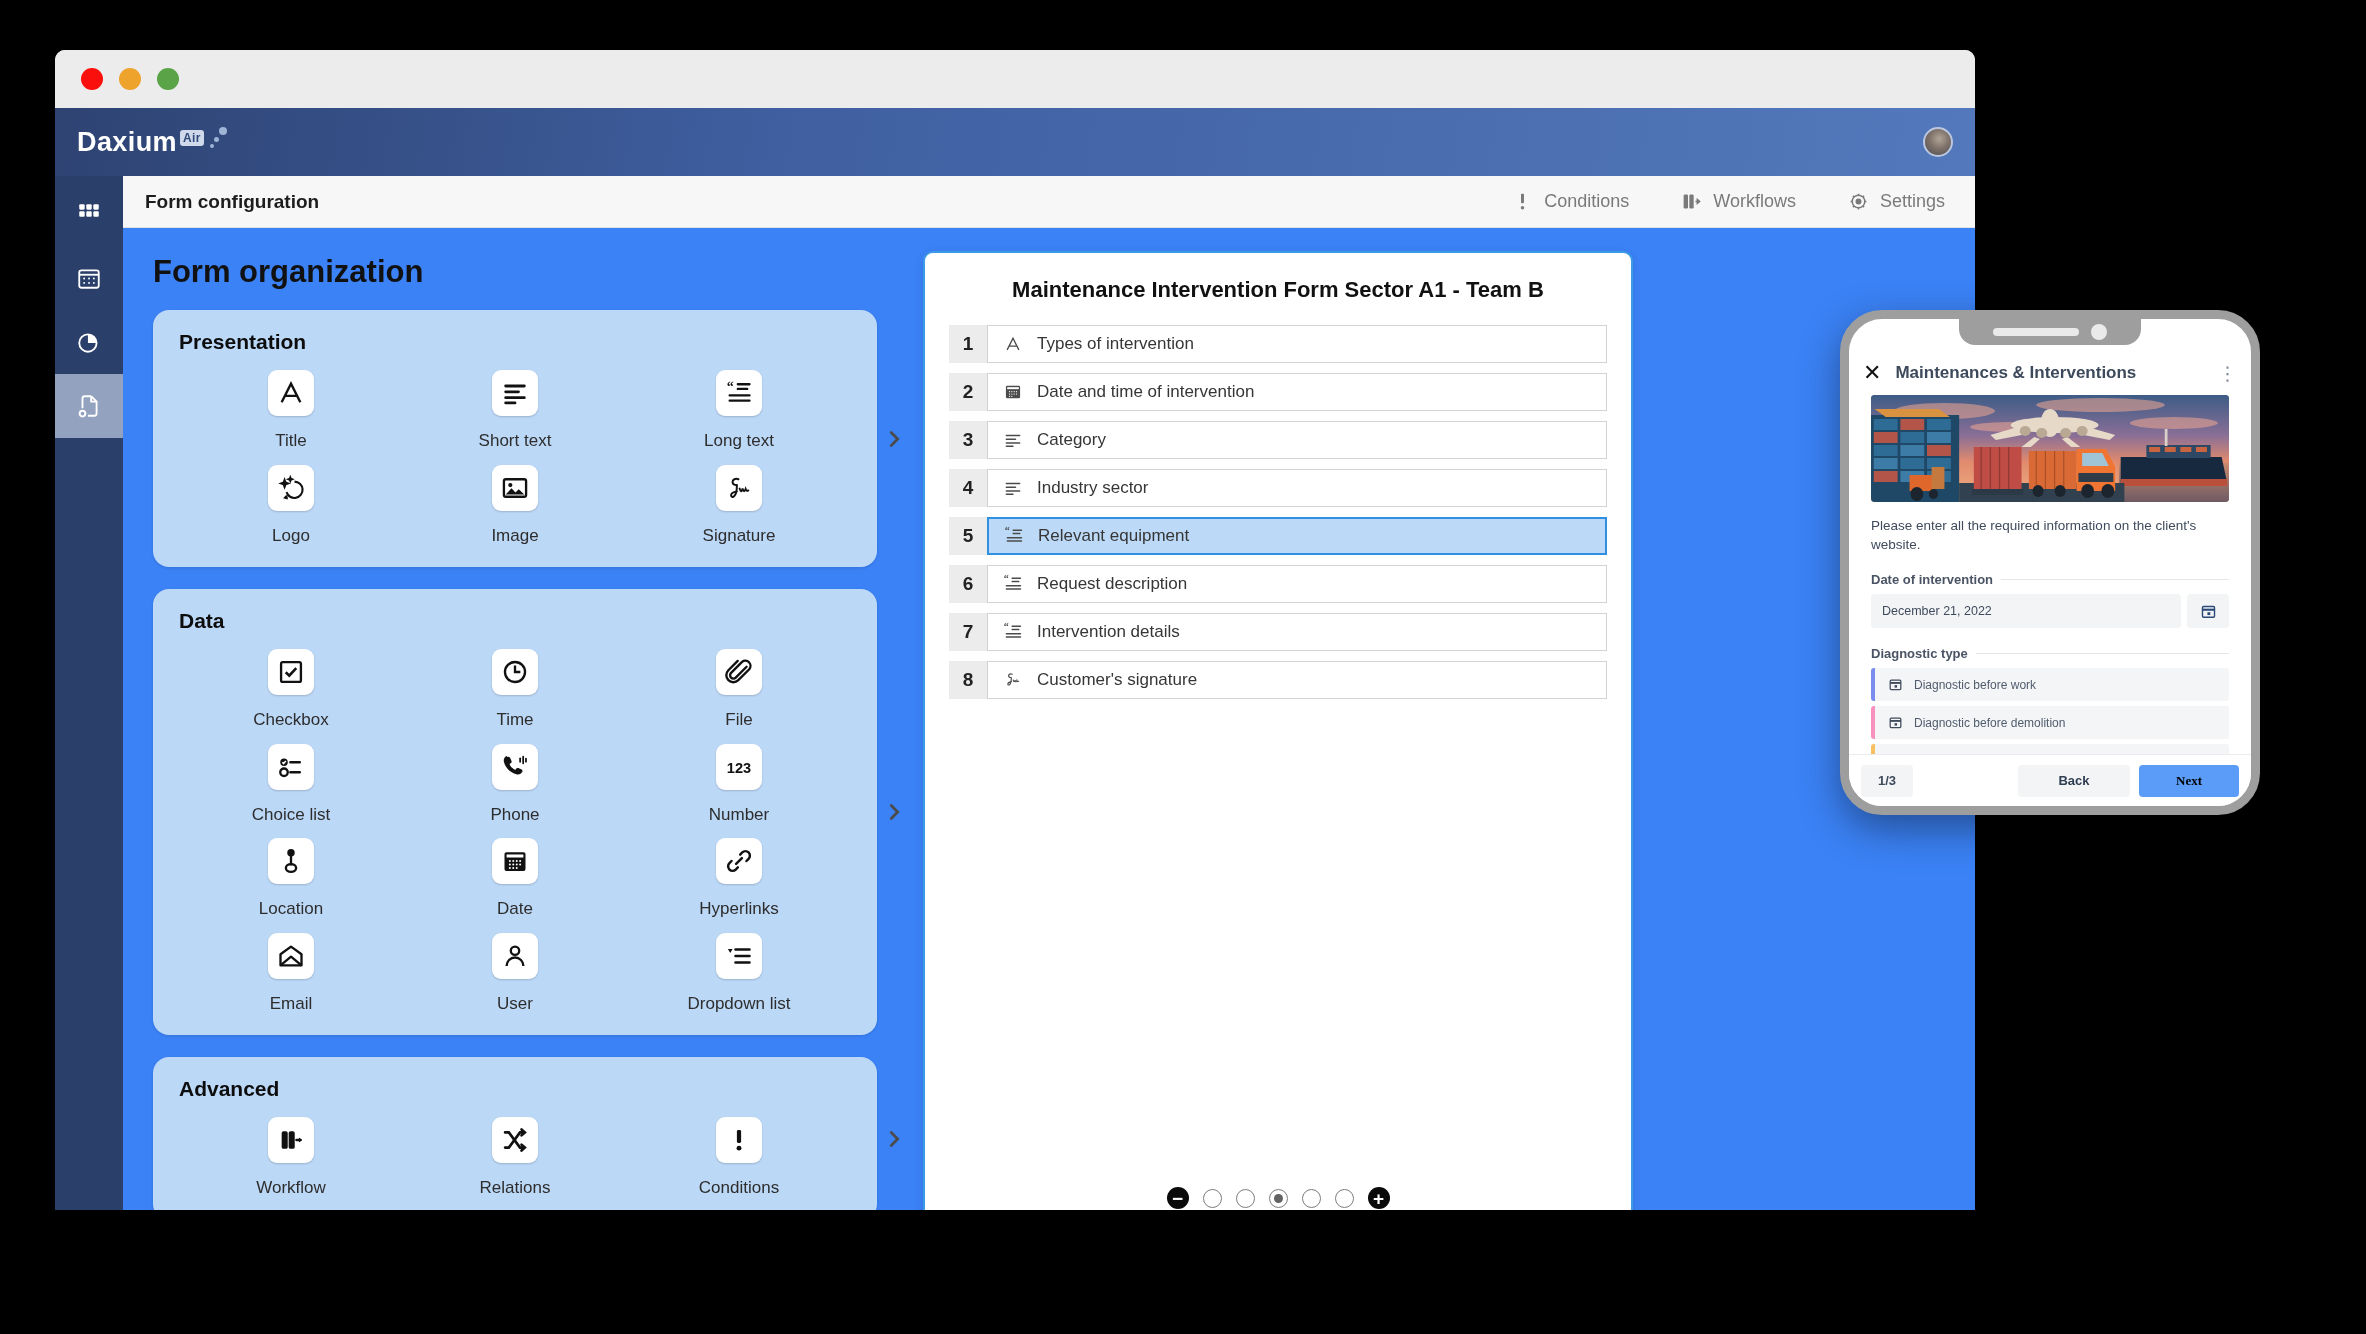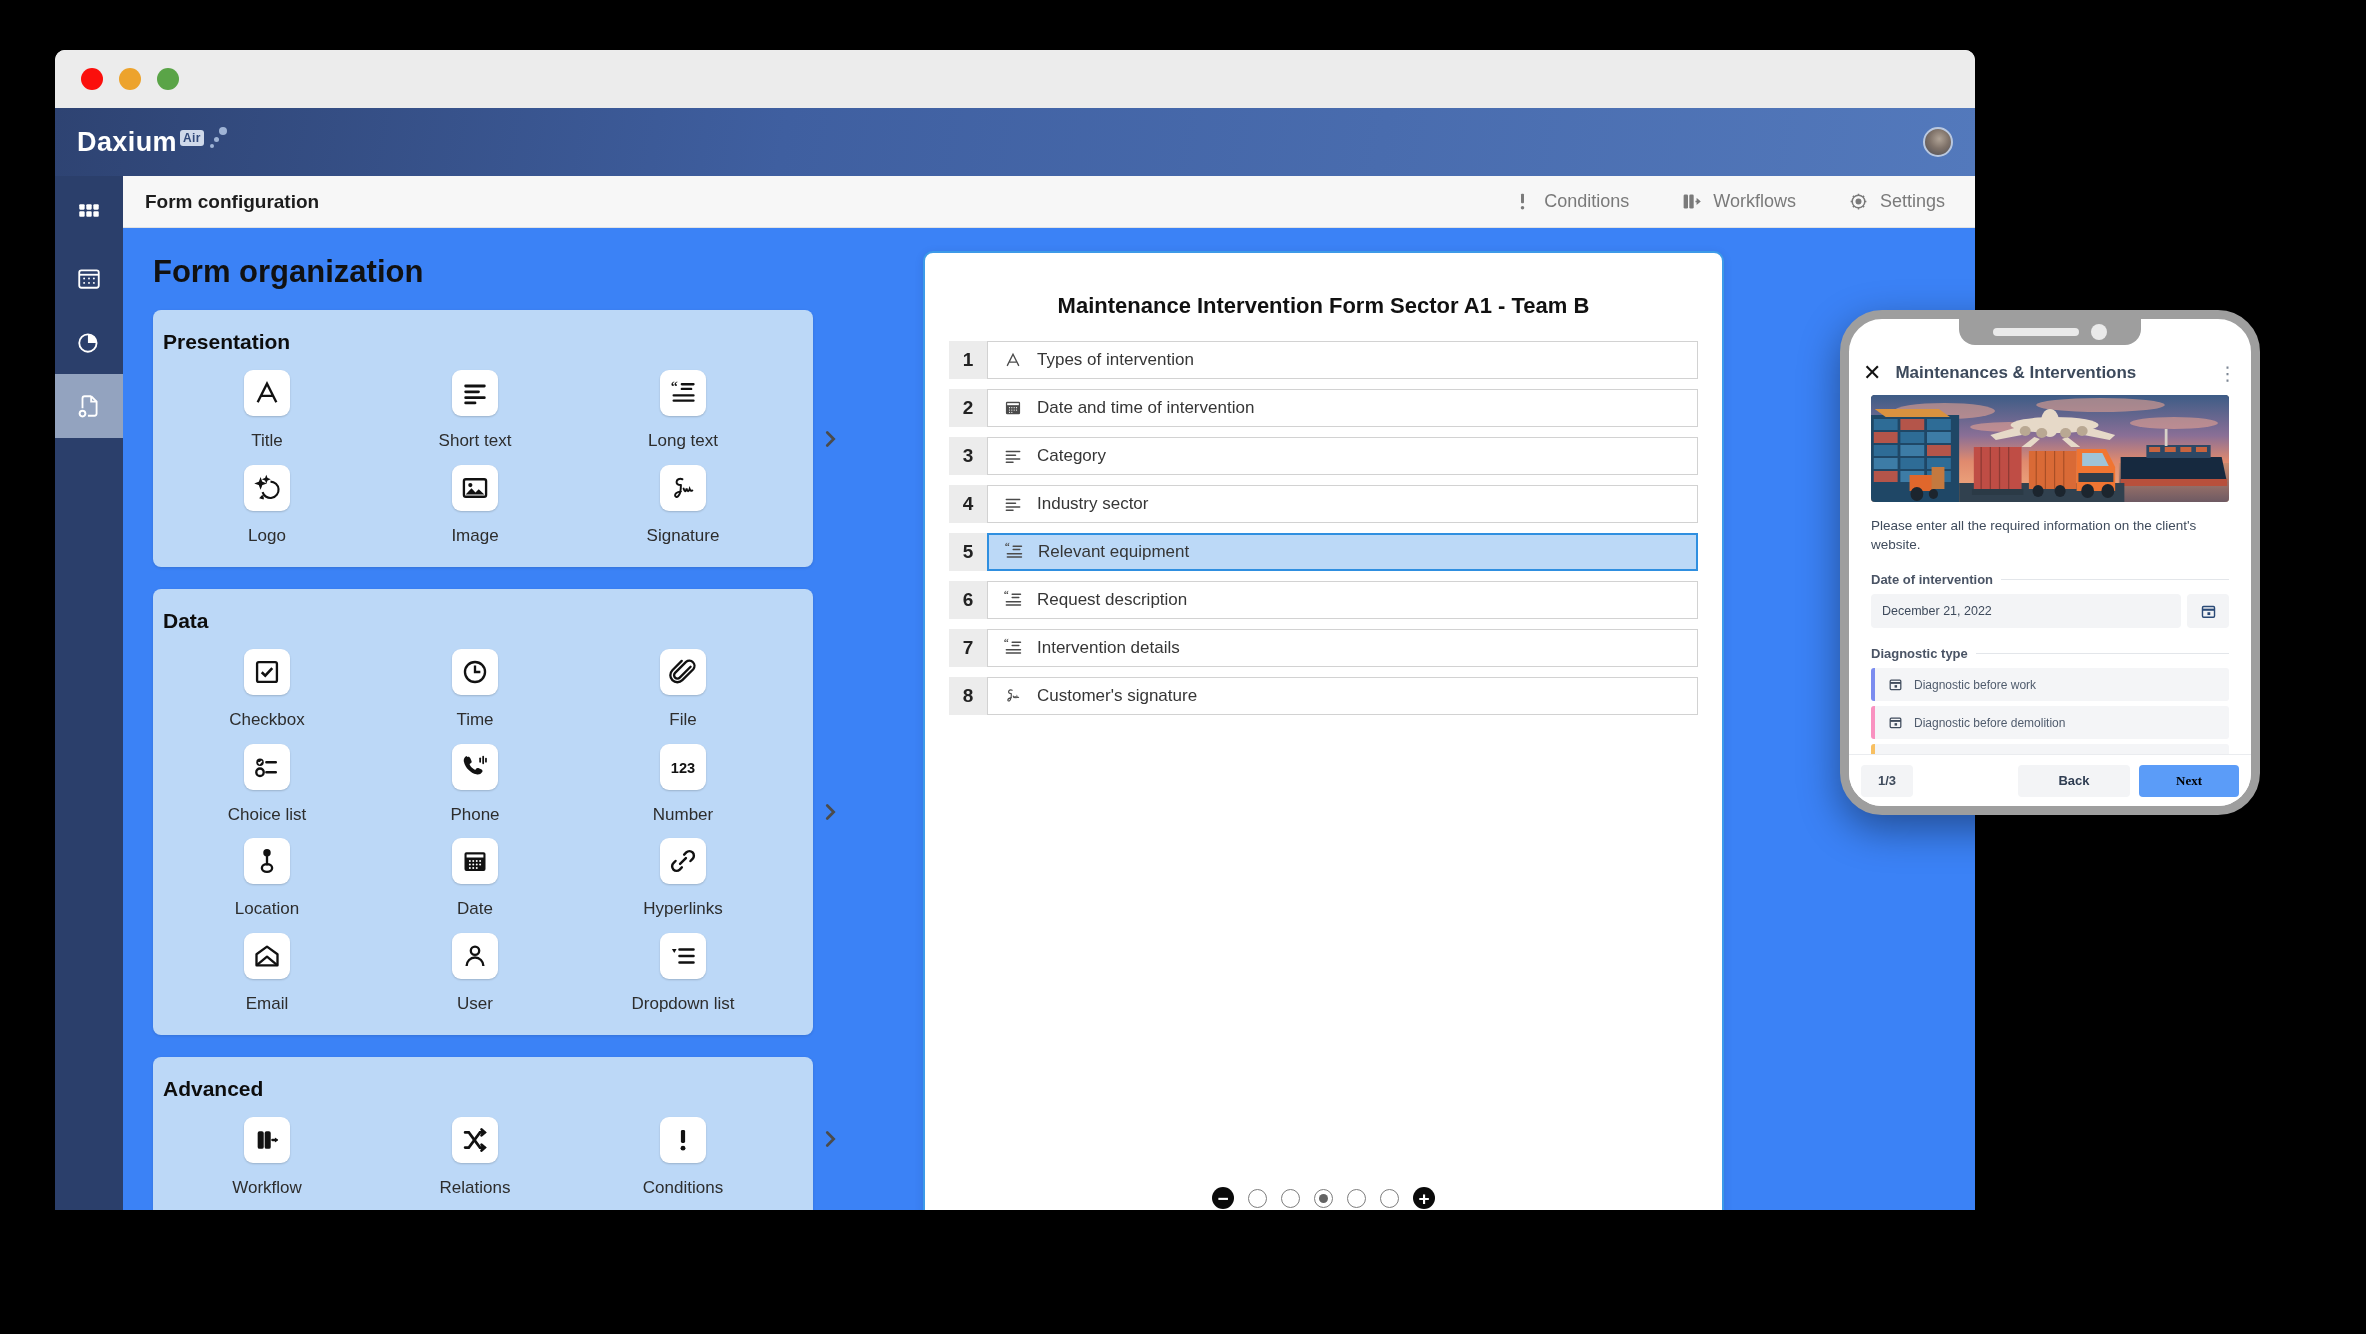--- a/index.html
+++ b/index.html
@@ -80,22 +80,22 @@
   }
   .navitem svg { width: 21px; height: 21px; }
 
   #work { flex: 1; background: #3b82f6; display: flex; overflow: hidden; position: relative; }
 
   
   #palette { width: 730px; flex: 0 0 730px; padding: 26px 0 0 30px; position: relative; }
   #palette h1 { font-size: 31px; font-weight: 700; color: #111; margin-bottom: 20px; }
 
   .group {
-    background: #bcd8f7; border-radius: 8px; padding: 20px 26px 22px 10px;
-    margin-bottom: 22px; position: relative; width: 660px;
+    background: #bcd8f7; border-radius: 16px; padding: 20px 26px 22px 26px;
+    margin-bottom: 22px; position: relative; width: 724px;
     box-shadow: 0 1px 3px rgba(0,0,0,.12);
   }
   .group h2 { font-size: 21px; font-weight: 700; color: #0d0d0d; margin-bottom: 16px; }
   .grid { display: grid; grid-template-columns: repeat(3, 1fr); row-gap: 14px; }
   .tool { display: flex; align-items: center; gap: 15px; cursor: grab; flex-direction: column; }
   .tool .ibox {
     width: 46px; height: 46px; flex: 0 0 46px; background: #fff; border-radius: 9px;
     display: flex; align-items: center; justify-content: center;
     box-shadow: 0 1px 2px rgba(0,0,0,.18);
   }
@@ -103,23 +103,23 @@
   .tool .lbl { font-size: 17px; color: #2d2d2d; line-height: 1.15; }
 
   .chev {
     position: absolute; right: -28px; top: 50%; transform: translateY(-50%);
     width: 22px; height: 22px; color: #4b4b4b; cursor: pointer;
   }
 
   
   #canvas {
     position: absolute; left: 800px; top: 23px;
-    width: 801px; height: 1000px;
+    width: 710px; height: 1000px;
     background: #fff; border: 2px solid #3d9ae8; border-radius: 10px;
-    padding: 40px 24px 0 24px;
+    padding: 24px 24px 0 24px;
     box-shadow: 0 2px 10px rgba(0,0,0,.10);
   }
   #canvas h3 {
     text-align: center; font-size: 22px; font-weight: 700; color: #111;
     margin-bottom: 22px;
   }
   .frow { display: flex; align-items: stretch; margin-bottom: 10px; height: 38px; }
   .frow .num {
     width: 38px; flex: 0 0 38px; background: #ececec; color: #222;
     font-size: 19px; font-weight: 700; display: flex;

